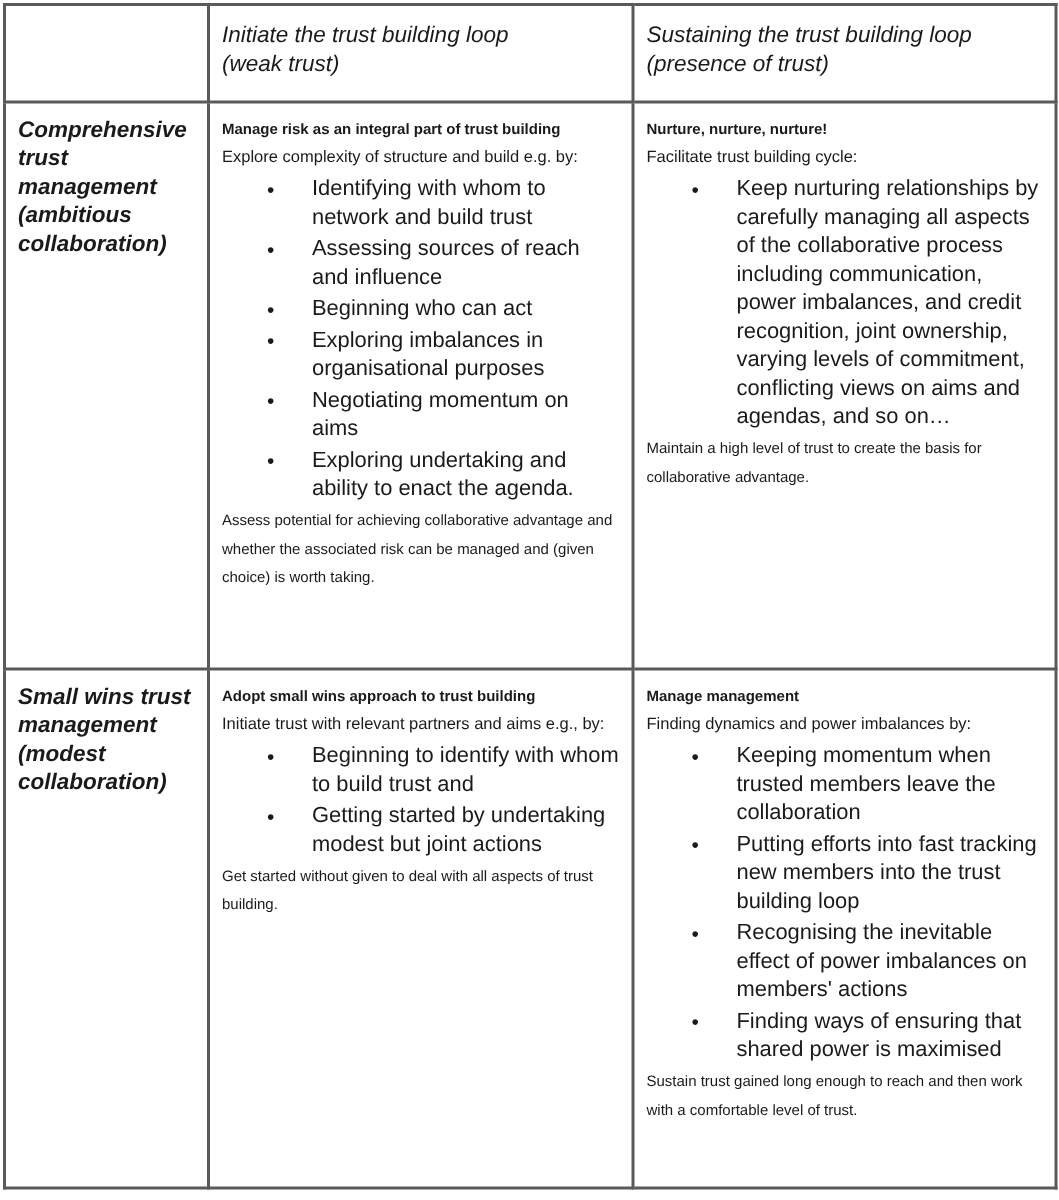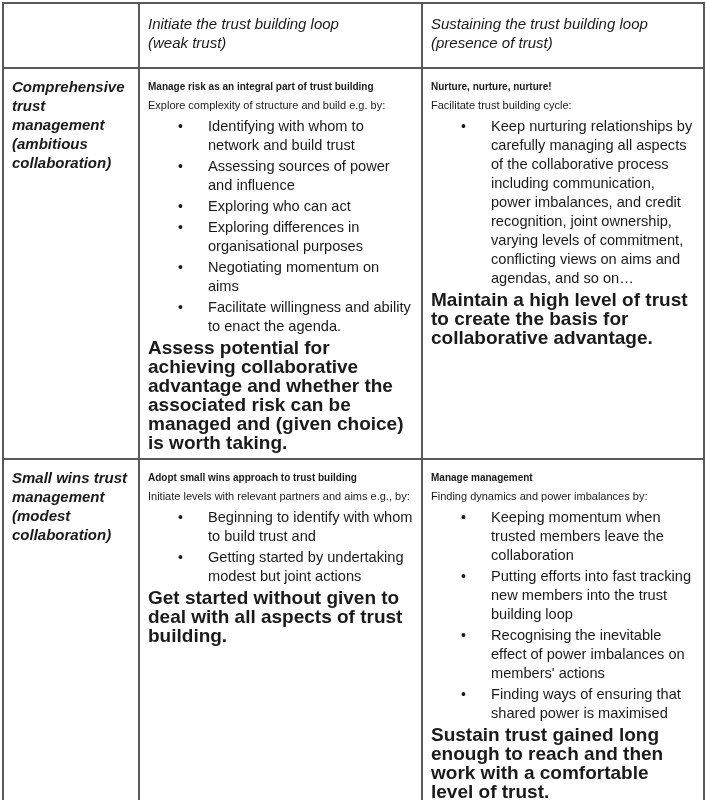--- a/index.html
+++ b/index.html
@@ -49,22 +49,22 @@
       font-weight: bold;
       font-size: 15px;
       line-height: 19px;
     }
     .bold-title {
       font-weight: bold;
       font-size: 10px;
       line-height: 19px;
     }
     .bold-conclusion {
-      font-weight: bold;
-      font-size: 19px;
+      font-weight: normal;
+      font-size: 10px;
       line-height: 19px;
     }
     .plain {
       font-size: 11px;
       line-height: 19px;
     }
     ul.bullets {
       list-style: none;
       margin: 2px 0 0 0;
       padding: 0;
@@ -109,45 +109,45 @@
 
     <tr class="row-1">
       <td>
         <div class="row-label">Comprehensive trust management (ambitious collaboration)</div>
       </td>
       <td>
         <div class="bold-title">Manage risk as an integral part of trust building</div>
         <div class="plain">Explore complexity of structure and build e.g. by:</div>
         <ul class="bullets">
           <li><span class="bullet">•</span><span>Identifying with whom to network and build trust</span></li>
-          <li><span class="bullet">•</span><span>Assessing sources of power and influence</span></li>
-          <li><span class="bullet">•</span><span>Exploring who can act</span></li>
-          <li><span class="bullet">•</span><span>Exploring differences in organisational purposes</span></li>
+          <li><span class="bullet">•</span><span>Assessing sources of reach and influence</span></li>
+          <li><span class="bullet">•</span><span>Beginning who can act</span></li>
+          <li><span class="bullet">•</span><span>Exploring imbalances in organisational purposes</span></li>
           <li><span class="bullet">•</span><span>Negotiating momentum on aims</span></li>
-          <li><span class="bullet">•</span><span>Facilitate willingness and ability to enact the agenda.</span></li>
+          <li><span class="bullet">•</span><span>Exploring undertaking and ability to enact the agenda.</span></li>
         </ul>
         <div class="bold-conclusion">Assess potential for achieving collaborative advantage and whether the associated risk can be managed and (given choice) is worth taking.</div>
       </td>
       <td>
         <div class="bold-title">Nurture, nurture, nurture!</div>
         <div class="plain">Facilitate trust building cycle:</div>
         <ul class="bullets">
           <li><span class="bullet">•</span><span>Keep nurturing relationships by carefully managing all aspects of the collaborative process including communication, power imbalances, and credit recognition, joint ownership, varying levels of commitment, conflicting views on aims and agendas, and so on…</span></li>
         </ul>
         <div class="bold-conclusion">Maintain a high level of trust to create the basis for collaborative advantage.</div>
       </td>
     </tr>
 
     <tr class="row-2">
       <td>
         <div class="row-label">Small wins trust management (modest collaboration)</div>
       </td>
       <td>
         <div class="bold-title">Adopt small wins approach to trust building</div>
-        <div class="plain">Initiate levels with relevant partners and aims e.g., by:</div>
+        <div class="plain">Initiate trust with relevant partners and aims e.g., by:</div>
         <ul class="bullets">
           <li><span class="bullet">•</span><span>Beginning to identify with whom to build trust and</span></li>
           <li><span class="bullet">•</span><span>Getting started by undertaking modest but joint actions</span></li>
         </ul>
         <div class="bold-conclusion">Get started without given to deal with all aspects of trust building.</div>
       </td>
       <td>
         <div class="bold-title">Manage management</div>
         <div class="plain">Finding dynamics and power imbalances by:</div>
         <ul class="bullets">

